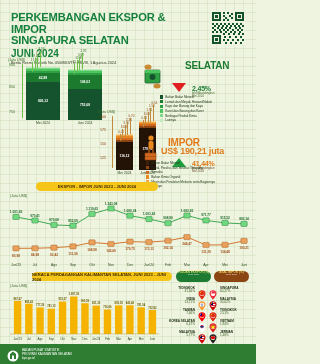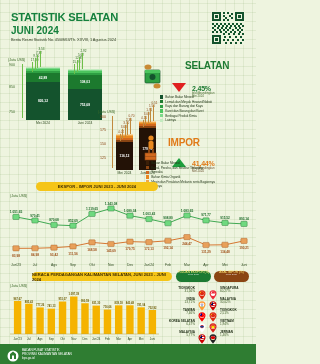--- a/index.html
+++ b/index.html
@@ -87,21 +87,22 @@
   #foot-logo { left:7px; top:348px; width:12px; height:12px; }
   #foot-txt { left:22px; top:349px; color:#ffffff; font-size:3.1px; line-height:3.8px; }
 </style>
 </head>
 <body>
 
 <div id="page">
 
   <div class="abs" id="header">
     <div class="abs" id="title-block">
-      <div class="t-line">STATISTIK SELATAN</div>
+      <div class="t-line">PERKEMBANGAN EKSPOR &amp; IMPOR</div>
+      <div class="t-line">SINGAPURA SELATAN</div>
       <div class="t-sub">JUNI 2024</div>
       <div class="t-note">Berita Resmi Statistik No. 45/08/63/Th. XXVIII, 1 Agustus 2024</div>
     </div>
     <div class="abs" id="qr">
       <svg width="34" height="34" viewBox="0 0 34 34" shape-rendering="crispEdges">
         <rect width="34" height="34" fill="#eef4df"></rect>
         <g fill="#14532d">
           <rect x="1" y="1" width="9" height="9"></rect>
             <rect x="3" y="3" width="5" height="5" fill="#eef4df"></rect>
             <rect x="4" y="4" width="3" height="3"></rect>
@@ -332,20 +333,21 @@
     <svg width="20" height="30" viewBox="0 0 20 30">
       <circle cx="9" cy="5" r="2.6" fill="#e8881f"></circle>
       <rect x="6.5" y="8" width="5" height="8" rx="1.5" fill="#e8881f"></rect>
       <rect x="6" y="16" width="2" height="7" fill="#8a4513"></rect>
       <rect x="10" y="16" width="2" height="7" fill="#8a4513"></rect>
       <rect x="3" y="20" width="11" height="7" fill="#d2691e" stroke="#8a4513" stroke-width=".6"></rect>
       <line x1="3" y1="23.5" x2="14" y2="23.5" stroke="#8a4513" stroke-width=".5"></line>
     </svg>
   </div>
   <div class="abs big-label" id="imp-name">IMPOR</div>
+  <div class="abs big-label" id="imp-val">US$ 190,21 juta</div>
   <div class="abs tri-up" style="left:172px; top:158px;"></div>
   <div class="abs big-label" id="imp-pct">41,44%</div>
   <div class="abs" id="imp-cmp">
     <div>bila dibandingkan</div>
     <div>Mei 2024</div>
   </div>
   <div class="legend" id="import-legend" style="left:146px; top:161px;">
       <div class="leg-row">
         <span class="leg-sw" style="background:#3b1f08;"></span>
         <span class="leg-tx">Bahan Bakar Mineral</span>

